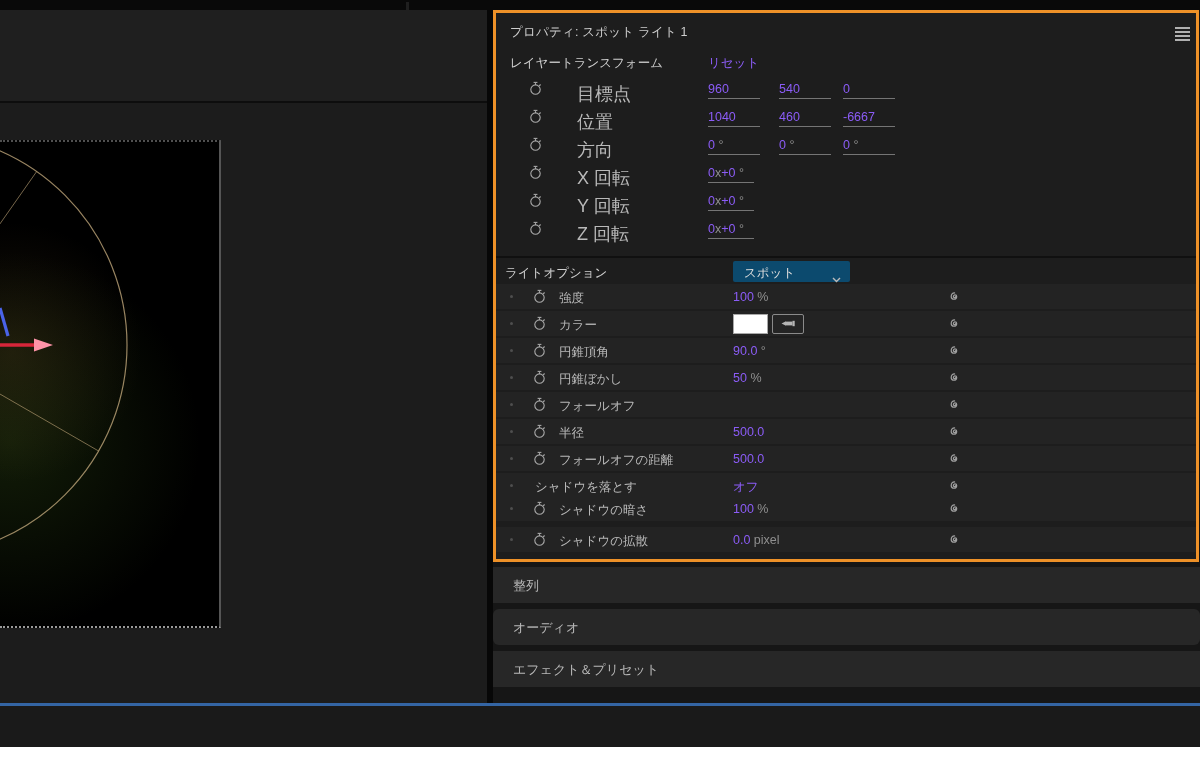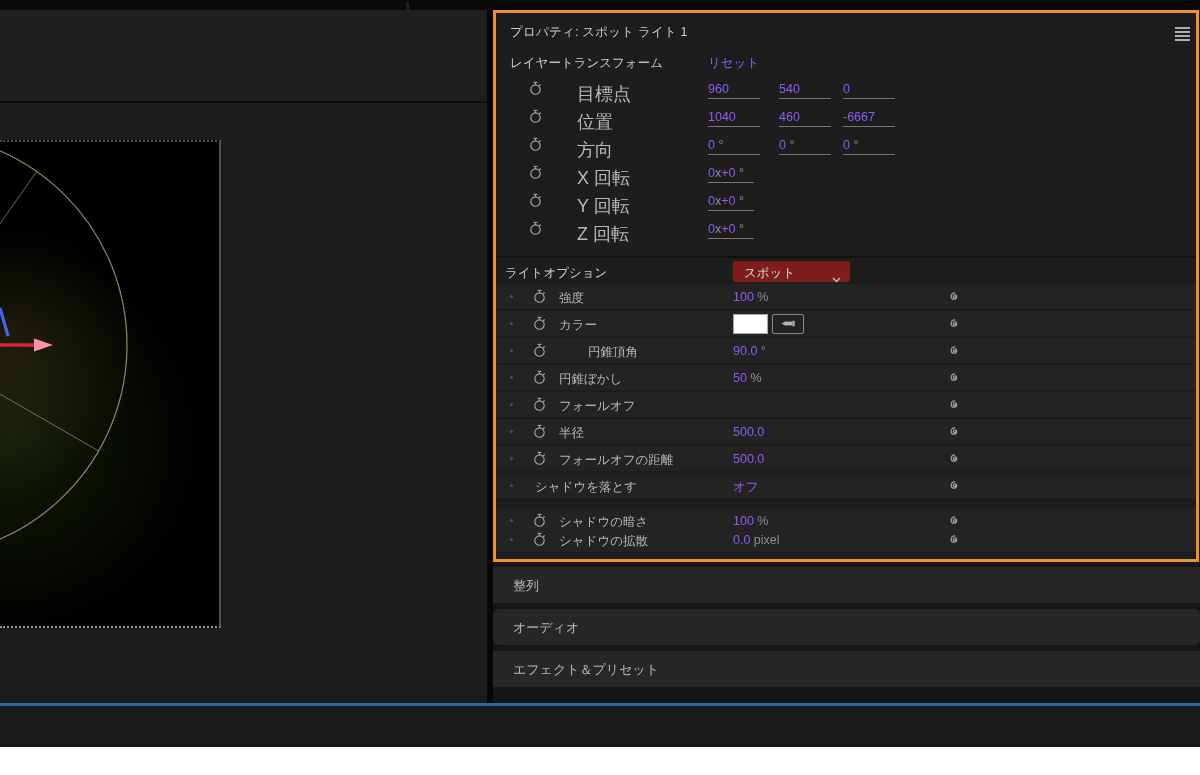--- a/index.html
+++ b/index.html
@@ -40,21 +40,21 @@
   #tf-label{left:17px;top:45px;}
   #transform-rows{left:0;top:65px;width:700px;height:196px;}
   .trow{position:absolute;left:0;width:700px;height:28px;}
   .trow .sw{position:absolute;left:36px;top:6px;}
   .trow .lbl{position:absolute;left:84px;top:7px;font-size:18px;color:#b9b9b9;}
   .vcol{position:absolute;top:7px;font-size:12.5px;cursor:ew-resize;}
   .uline{position:absolute;top:23px;height:1px;background:#757575;}
   
   #sec-sep{left:0;top:246px;width:706px;height:2px;background:#101010;}
   #lo-label{left:12px;top:255px;}
-  .dropdown{position:absolute;height:21px;background:#7f1d1d;border-radius:2px;cursor:pointer;}
+  .dropdown{position:absolute;height:21px;background:#0c4a6e;border-radius:2px;cursor:pointer;}
   .dropdown .dval{position:absolute;left:11px;top:4px;font-size:12.5px;color:#dcdcdc;}
   .dropdown .chev{position:absolute;right:9px;top:8px;}
   #type-dd{left:240px;top:251px;width:117px;}
   #light-rows{left:0;top:274px;width:706px;height:272px;}
   .prow{position:absolute;left:0;width:706px;height:25px;background:#232323;}
   .prow .dot{position:absolute;left:17px;top:11px;width:3px;height:3px;border-radius:50%;background:#4e4e4e;}
   .prow .sw{position:absolute;left:40px;top:5px;}
   .prow .lbl{position:absolute;top:6px;font-size:12.5px;color:#b9b9b9;white-space:nowrap;}
   .prow .val{position:absolute;left:240px;top:6px;font-size:12.5px;cursor:ew-resize;white-space:nowrap;}
   .prow .whip{position:absolute;left:454px;top:5px;cursor:pointer;}
@@ -246,21 +246,21 @@
             </svg></span>
         </div>
         <div class="prow" style="top: 54px;">
           <span class="dot"></span>
           <span class="sw"><svg width="13" height="15" viewBox="0 0 13 15">
               <circle cx="6.5" cy="8.6" r="4.7" fill="none" stroke="#a9a9a9" stroke-width="1.1"></circle>
               <line x1="6.5" y1="2.1" x2="6.5" y2="4" stroke="#a9a9a9" stroke-width="1.1"></line>
               <line x1="4.6" y1="1.4" x2="8.4" y2="1.4" stroke="#a9a9a9" stroke-width="1.1"></line>
               <line x1="10.2" y1="4.9" x2="11.6" y2="3.5" stroke="#a9a9a9" stroke-width="1.1"></line>
             </svg></span>
-          <span class="lbl" style="left: 66px; margin-left: 29px;">円錐頂角</span>
+          <span class="lbl" style="left: 66px;">円錐頂角</span>
           <span class="val"><span class="blue">90.0</span><span class="gray-unit"> °</span></span>
           <span class="whip"><svg width="15" height="15" viewBox="0 0 15 15">
               <path d="M8.6 7.5a1.1 1.1 0 1 1-2.2 0 1.65 1.65 0 1 1 3.3 0 2.75 2.75 0 1 1-5.5 0 3.6 3.6 0 0 1 3.4-3.55" fill="none" stroke="#a0a0a0" stroke-width="1.2" stroke-linecap="round"></path>
             </svg></span>
         </div>
         <div class="prow" style="top: 81px;">
           <span class="dot"></span>
           <span class="sw"><svg width="13" height="15" viewBox="0 0 13 15">
               <circle cx="6.5" cy="8.6" r="4.7" fill="none" stroke="#a9a9a9" stroke-width="1.1"></circle>
               <line x1="6.5" y1="2.1" x2="6.5" y2="4" stroke="#a9a9a9" stroke-width="1.1"></line>
@@ -315,21 +315,21 @@
             </svg></span>
         </div>
         <div class="prow" style="top: 189px;">
           <span class="dot"></span>
           <span class="lbl" style="left: 42px;">シャドウを落とす</span>
           <span class="val"><span class="blue">オフ</span></span>
           <span class="whip"><svg width="15" height="15" viewBox="0 0 15 15">
               <path d="M8.6 7.5a1.1 1.1 0 1 1-2.2 0 1.65 1.65 0 1 1 3.3 0 2.75 2.75 0 1 1-5.5 0 3.6 3.6 0 0 1 3.4-3.55" fill="none" stroke="#a0a0a0" stroke-width="1.2" stroke-linecap="round"></path>
             </svg></span>
         </div>
-        <div class="prow" style="top: 224px;">
+        <div class="prow" style="top: 212px;">
           <span class="dot"></span>
           <span class="sw"><svg width="13" height="15" viewBox="0 0 13 15">
               <circle cx="6.5" cy="8.6" r="4.7" fill="none" stroke="#a9a9a9" stroke-width="1.1"></circle>
               <line x1="6.5" y1="2.1" x2="6.5" y2="4" stroke="#a9a9a9" stroke-width="1.1"></line>
               <line x1="4.6" y1="1.4" x2="8.4" y2="1.4" stroke="#a9a9a9" stroke-width="1.1"></line>
               <line x1="10.2" y1="4.9" x2="11.6" y2="3.5" stroke="#a9a9a9" stroke-width="1.1"></line>
             </svg></span>
           <span class="lbl" style="left: 66px;">シャドウの暗さ</span>
           <span class="val"><span class="blue">100</span><span class="gray-unit"> %</span></span>
           <span class="whip"><svg width="15" height="15" viewBox="0 0 15 15">

